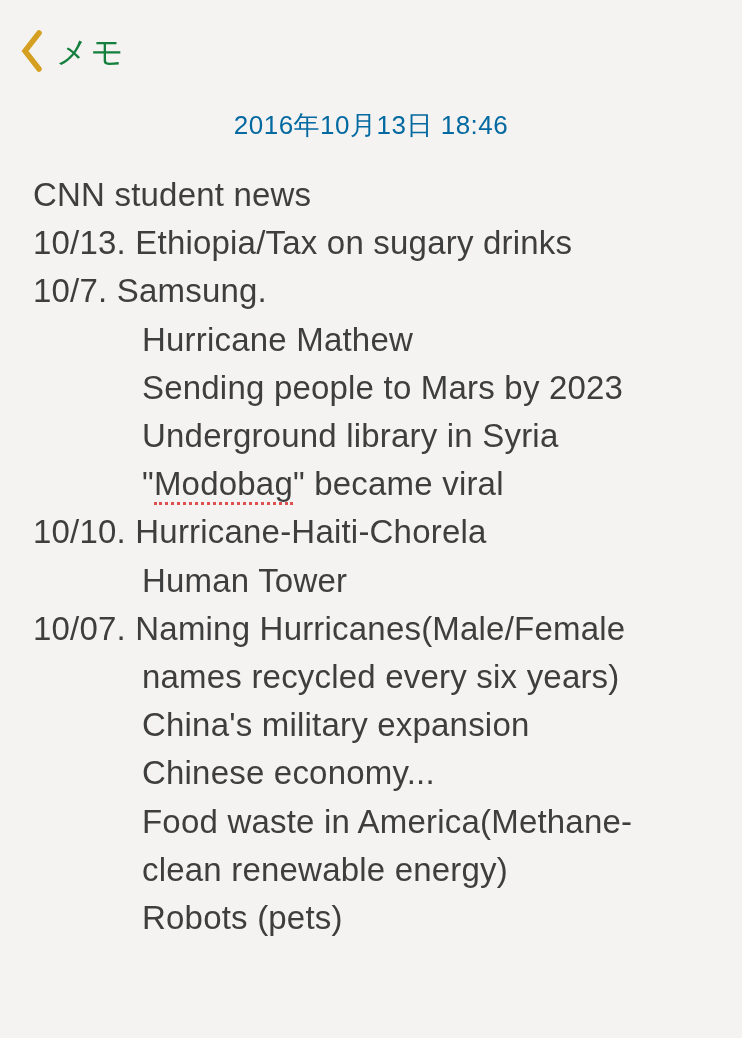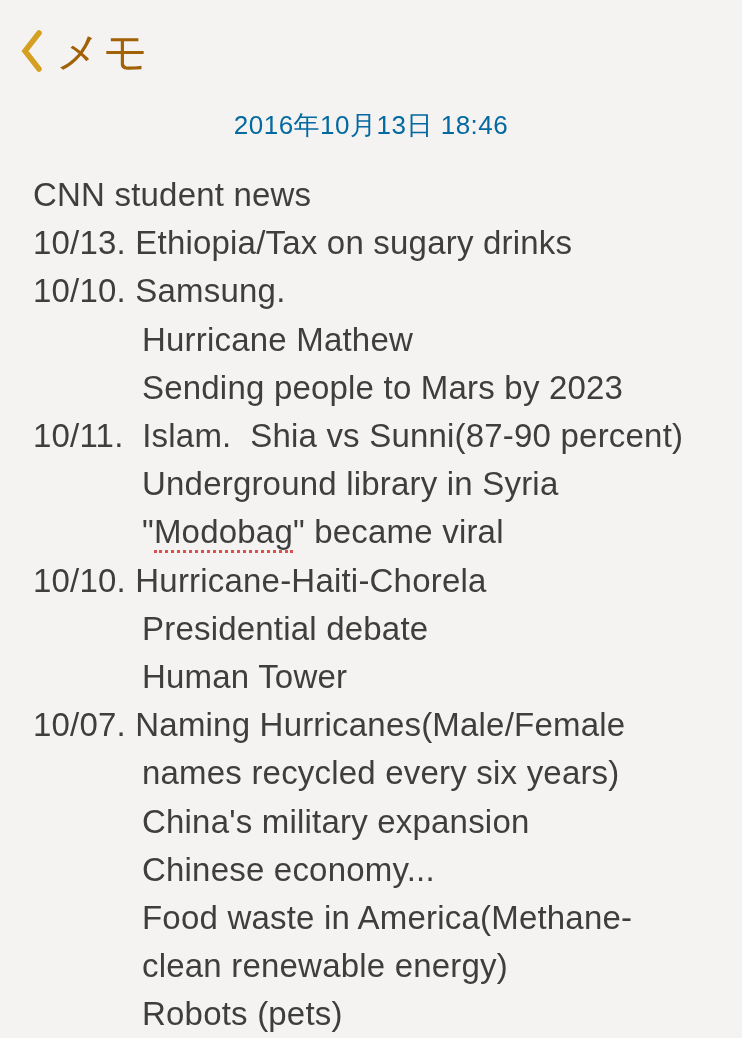--- a/index.html
+++ b/index.html
@@ -30,23 +30,23 @@
     background: none;
     border: none;
     cursor: pointer;
     padding: 0;
   }
   .back-button .chev {
     width: 22px; height: 42px;
     display: block;
   }
   .back-label {
-    font-size: 44px;
+    font-size: 32px;
     font-weight: 500;
-    color: #a16207;
+    color: #15803d;
     letter-spacing: 2px;
     line-height: 1;
     padding-top: 2px;
   }
   
   .note-date {
     position: absolute;
     top: 108px;
     left: 0; width: 100%;
     text-align: center;
@@ -91,28 +91,26 @@
       </span>
       <span class="back-label">メモ</span>
     </button>
   </div>
 
   <div class="note-date">2016年10月13日 18:46</div>
 
   <div class="note-body">
     <div class="line">CNN student news</div>
     <div class="line">10/13. Ethiopia/Tax on sugary drinks</div>
-    <div class="line">10/10. Samsung.</div>
+    <div class="line">10/7. Samsung.</div>
     <div class="line indent">Hurricane Mathew</div>
     <div class="line indent">Sending people to Mars by 2023</div>
-    <div class="line">10/11.  Islam.  Shia vs Sunni(87-90 percent)</div>
     <div class="line indent">Underground library in Syria</div>
     <div class="line indent"><span>"</span><span class="misspelled">Modobag</span><span>" became viral</span></div>
     <div class="line">10/10. Hurricane-Haiti-Chorela</div>
-    <div class="line indent">Presidential debate</div>
     <div class="line indent">Human Tower</div>
     <div class="line">10/07. Naming Hurricanes(Male/Female</div>
     <div class="line indent">names recycled every six years)</div>
     <div class="line indent">China's military expansion</div>
     <div class="line indent">Chinese economy...</div>
     <div class="line indent">Food waste in America(Methane-</div>
     <div class="line indent">clean renewable energy)</div>
     <div class="line indent">Robots (pets)</div>
   </div>
 

